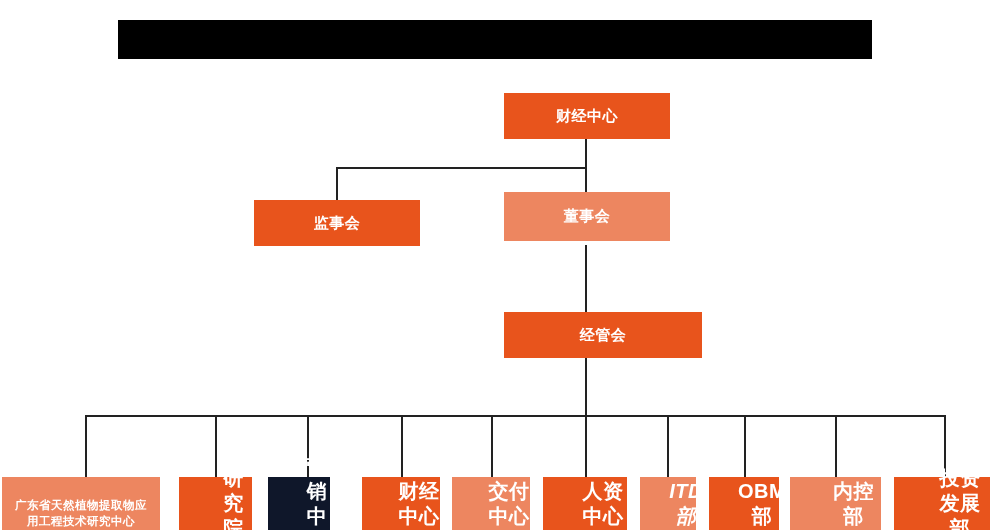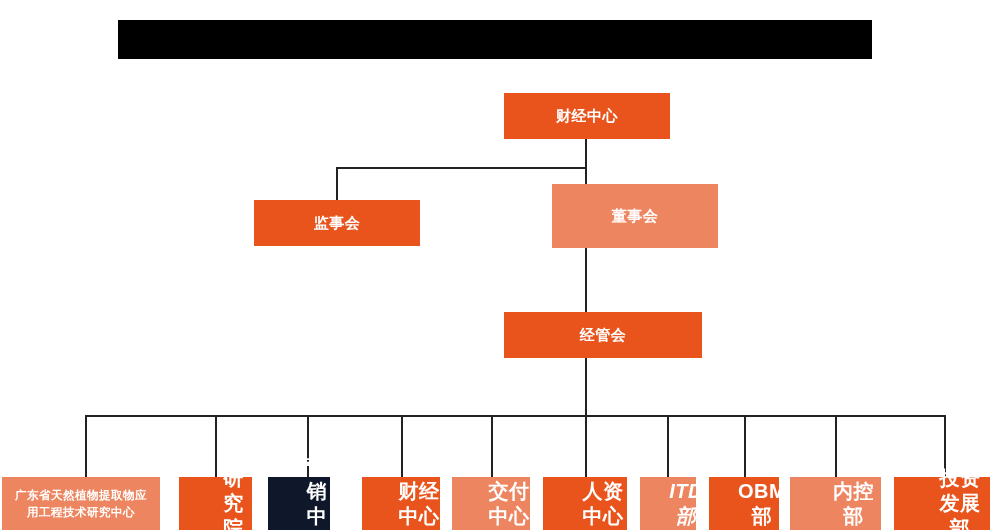--- a/index.html
+++ b/index.html
@@ -37,21 +37,21 @@
     color: #ffffff;
     font-weight: bold;
     line-height: 1.25;
     letter-spacing: 0.5px;
     z-index: 3;
   }
   .node.lvl1 { font-size: 15px; }
   .node.lvl2 { font-size: 15px; }
   .node.lvl3 { font-size: 15px; }
   .node.dept { font-size: 20px; padding-left: 36px; }
-  .node.dept.small { font-size: 11.5px; line-height: 1.45; padding: 8px 5px; }
+  .node.dept.small { font-size: 11.5px; line-height: 1.45; padding: 0 5px; justify-content: flex-end; }
   
   .line {
     position: absolute;
     background: #222222;
     z-index: 1;
   }
   .vline { width: 2px; }
   .hline { height: 2px; }
 </style>
 </head>
@@ -83,21 +83,21 @@
   <div class="line vline" style="left:585px; top:415px; height:62px;"></div>
   <div class="line vline" style="left:667px; top:415px; height:62px;"></div>
   <div class="line vline" style="left:744px; top:415px; height:62px;"></div>
   <div class="line vline" style="left:835px; top:415px; height:62px;"></div>
   <div class="line vline" style="left:944px; top:415px; height:62px;"></div>
 
   <div class="node lvl1" style="left:504px; top:93px; width:166px; height:46px; background:#E8541C;">财经中心</div>
 
   <div class="node lvl2" style="left:254px; top:200px; width:166px; height:46px; background:#E8541C;">监事会</div>
 
-  <div class="node lvl2" style="left:504px; top:184px; width:166px; height:64px; background:#ED8660;margin-left:48px;">董事会</div>
+  <div class="node lvl2" style="left:504px; top:192px; width:166px; height:49px; background:#ED8660;">董事会</div>
 
   <div class="node lvl3" style="left:504px; top:312px; width:198px; height:46px; background:#E8541C;">经管会</div>
 
   <div class="node dept small" style="left:2px; top:477px; width:158px; height:53px; background:#ED8660; flex-direction:column;">
     <span>广东省天然植物提取物应</span>
     <span>用工程技术研究中心</span>
   </div>
 
   <div class="node dept" style="left:179px; top:477px; width:73px; height:53px; background:#E8541C;">研究院</div>
 

